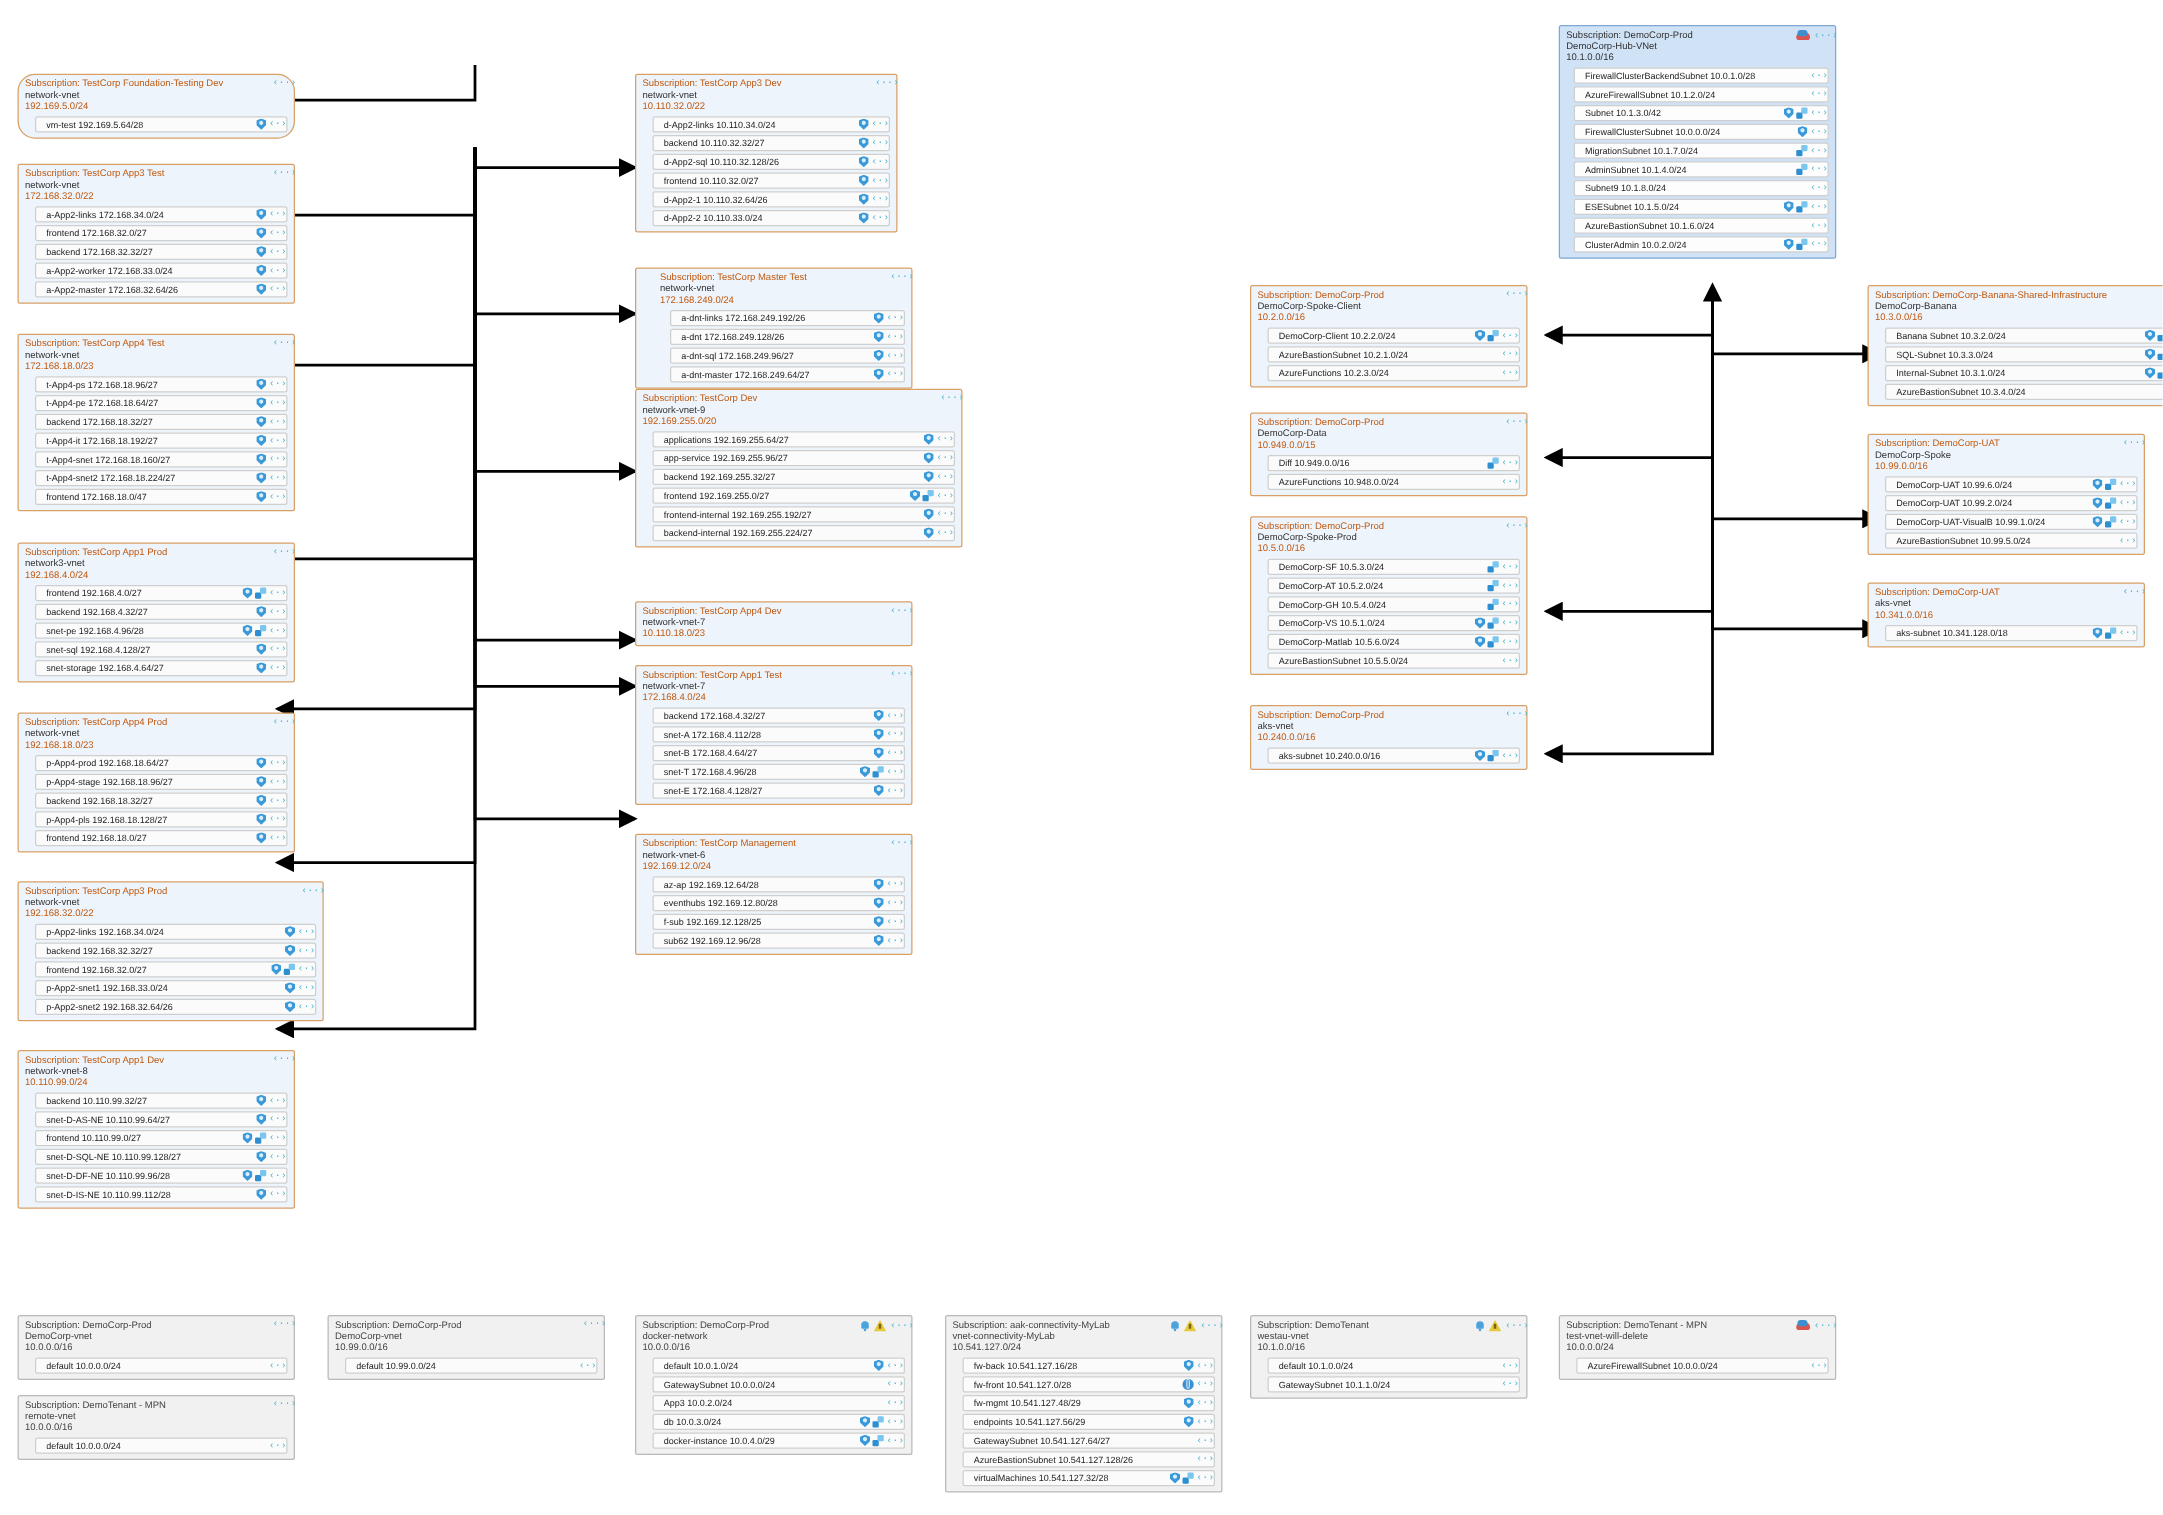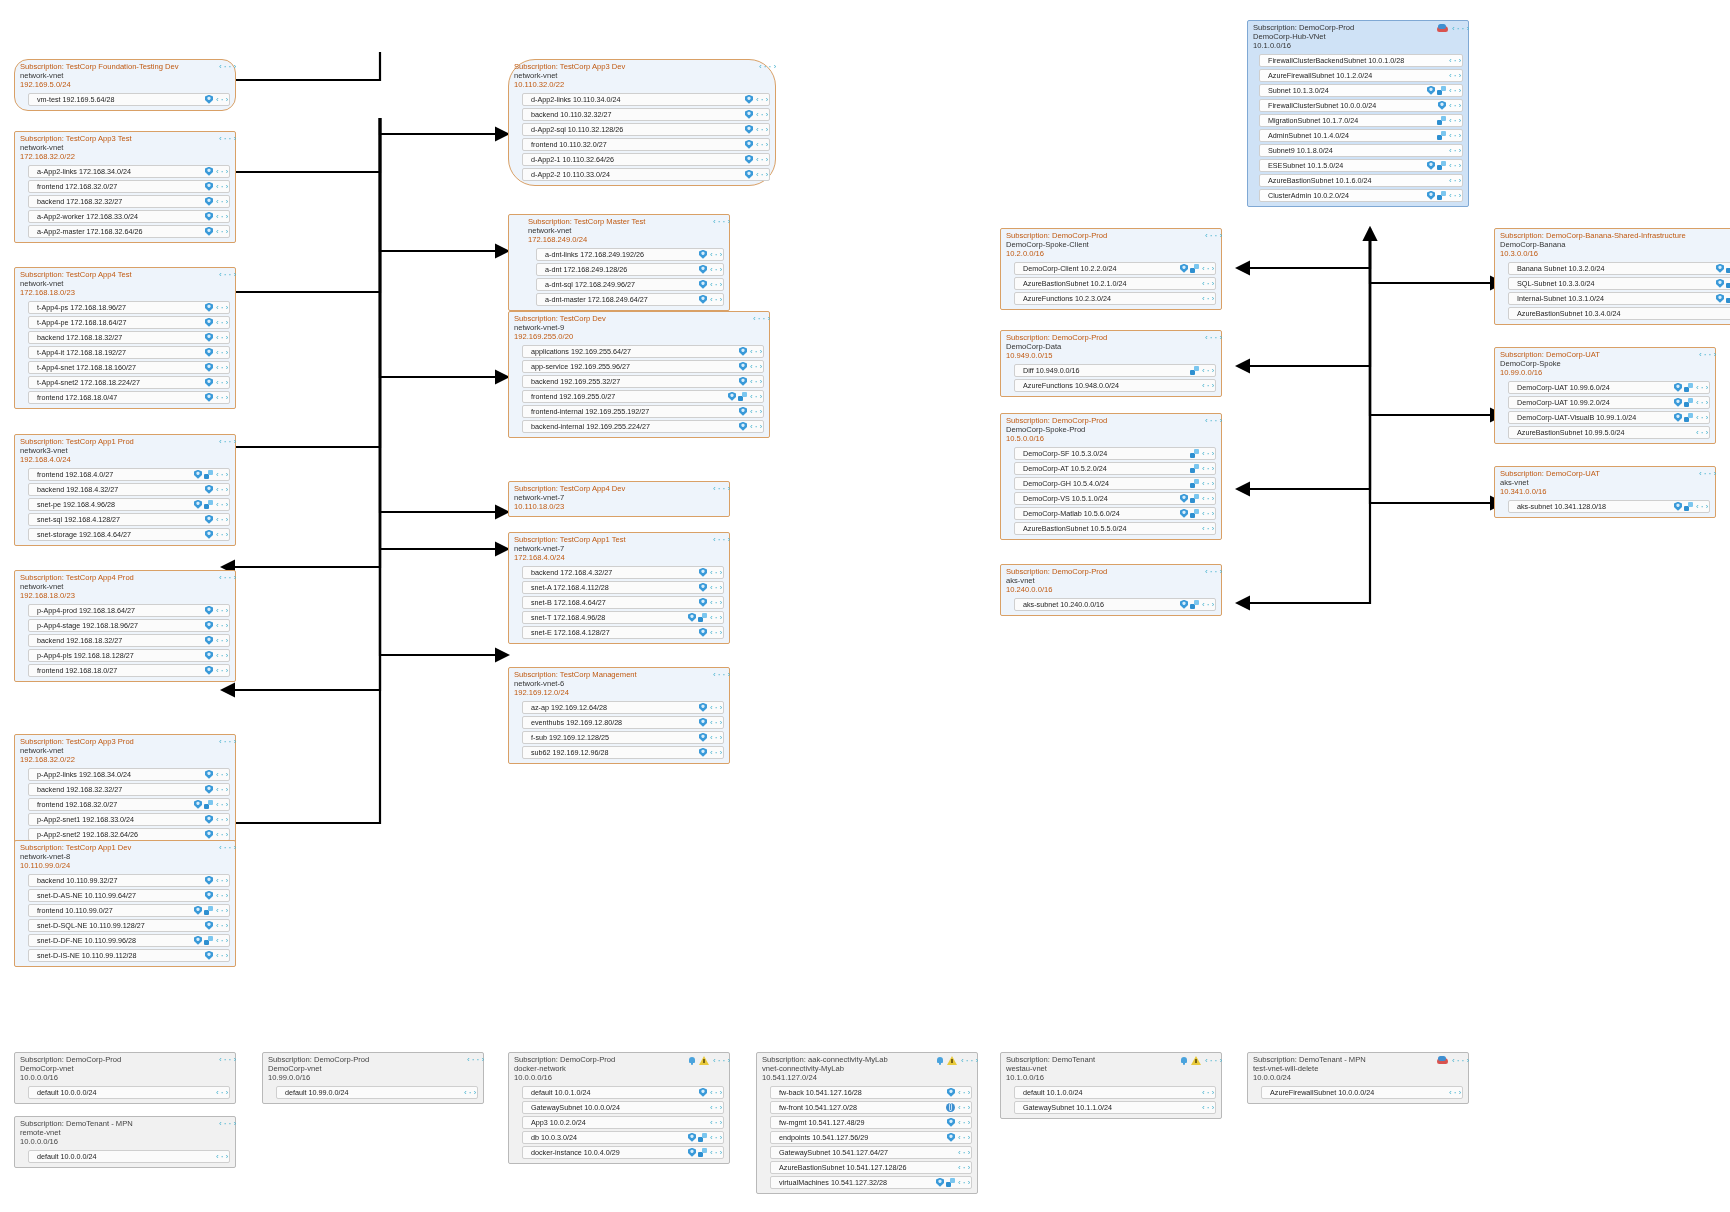--- a/index.html
+++ b/index.html
@@ -368,21 +368,21 @@
         </div>
         <div class="subnet">
           <span class="snlabel">frontend 192.168.18.0/27</span>
           <span class="snicons">
             <span class="ic ic-shield"></span>
             <span class="ic ic-code"></span>
           </span>
         </div>
       </div>
     </div>
-    <div class="vnet" style="left: 14px; top: 705px; width: 222px; margin-top: 29px;">
+    <div class="vnet" style="left: 14px; top: 705px; width: 245px;">
       <div class="vhead">
         <div class="sub">Subscription: TestCorp App3 Prod</div>
         <div class="vnetname">network-vnet</div>
         <div class="cidr">192.168.32.0/22</div>
         <div class="hicons">
           <span class="ic ic-peer"></span>
         </div>
       </div>
       <div class="subnets">
         <div class="subnet">
@@ -472,21 +472,21 @@
         </div>
         <div class="subnet">
           <span class="snlabel">snet-D-IS-NE 10.110.99.112/28</span>
           <span class="snicons">
             <span class="ic ic-shield"></span>
             <span class="ic ic-code"></span>
           </span>
         </div>
       </div>
     </div>
-    <div class="vnet" style="left: 508px; top: 59px; width: 268px; border-radius: 27px;">
+    <div class="vnet" style="left: 508px; top: 59px; width: 210px;">
       <div class="vhead">
         <div class="sub">Subscription: TestCorp App3 Dev</div>
         <div class="vnetname">network-vnet</div>
         <div class="cidr">10.110.32.0/22</div>
         <div class="hicons">
           <span class="ic ic-peer"></span>
         </div>
       </div>
       <div class="subnets">
         <div class="subnet">
@@ -743,21 +743,21 @@
             <span class="ic ic-code"></span>
           </span>
         </div>
         <div class="subnet">
           <span class="snlabel">AzureFirewallSubnet 10.1.2.0/24</span>
           <span class="snicons">
             <span class="ic ic-code"></span>
           </span>
         </div>
         <div class="subnet">
-          <span class="snlabel">Subnet 10.1.3.0/24</span>
+          <span class="snlabel">Subnet 10.1.3.0/42</span>
           <span class="snicons">
             <span class="ic ic-shield"></span>
             <span class="ic ic-route"></span>
             <span class="ic ic-code"></span>
           </span>
         </div>
         <div class="subnet">
           <span class="snlabel">FirewallClusterSubnet 10.0.0.0/24</span>
           <span class="snicons">
             <span class="ic ic-shield"></span>

